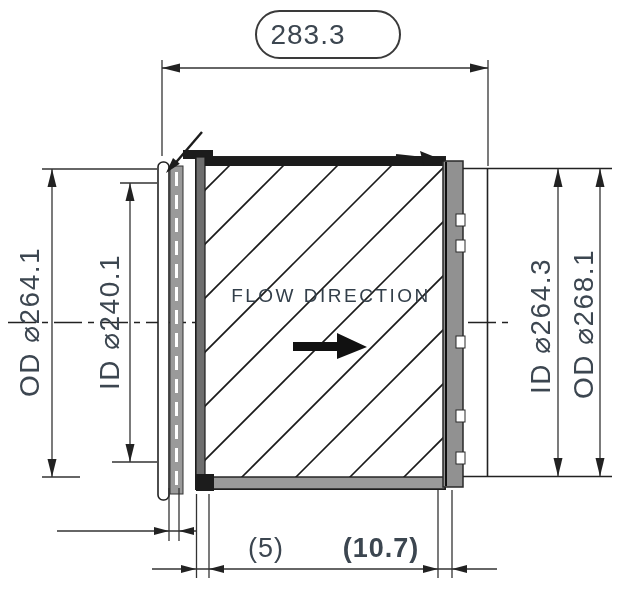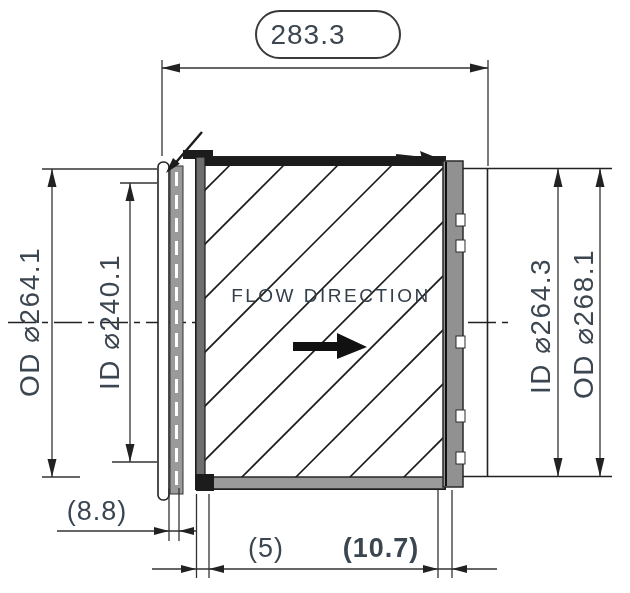--- a/index.html
+++ b/index.html
@@ -169,19 +169,18 @@
   <div class="lbl rot big" style="left:30px;top:322px;">OD ⌀264.1</div>
 
   <div class="lbl rot big" style="left:110px;top:322px;">ID ⌀240.1</div>
 
   <div class="lbl rot big" style="left:541px;top:326px;">ID ⌀264.3</div>
 
   <div class="lbl rot big" style="left:584px;top:324px;">OD ⌀268.1</div>
 
   <div class="lbl flow" style="left:331px;top:283px;margin-top:12px;">FLOW DIRECTION</div>
 
-  <div class="lbl" style="left:97px;top:511px;">(8.8)</div>
 
   <div class="lbl" style="left:266px;top:548px;">(5)</div>
 
   <div class="lbl" style="left:381px;top:548px;font-weight:bold;">(10.7)</div>
 
 </div>
 
 </body></html>

